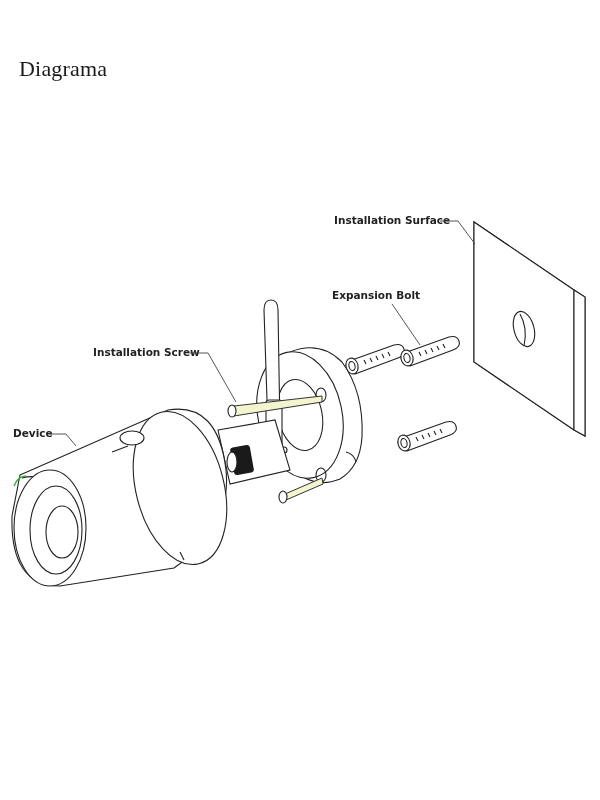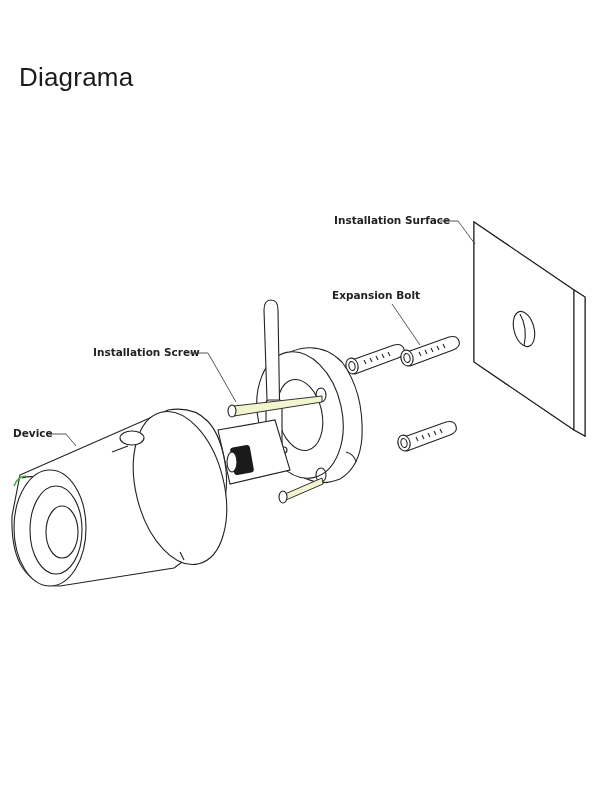--- a/index.html
+++ b/index.html
@@ -1,17 +1,17 @@
 <!DOCTYPE html>
 <html><head>
 <meta charset="utf-8">
 <style>
   html,body{margin:0;padding:0;background:#fff;}
   body{width:600px;height:800px;position:relative;overflow:hidden;font-family:"Liberation Sans",sans-serif;}
-  .title{position:absolute;left:19px;top:56px;font-size:26px;color:#1a1a1a;font-family:Liberation Sans, sans-serif;letter-spacing:0.2px;margin-top:6px;}
+  .title{position:absolute;left:19px;top:56px;font-size:22px;color:#1a1a1a;font-family:Liberation Serif, serif;letter-spacing:0.2px;}
   .diagram{position:absolute;left:0;top:200px;width:600px;height:400px;}
   .lbl{font-family:"DejaVu Sans",sans-serif;font-weight:bold;font-size:10.5px;fill:#222;}
   .ln{stroke:#222;stroke-width:1.1;fill:none;}
   .fill{fill:#fff;stroke:#222;stroke-width:1.1;}
   .leader{stroke:#444;stroke-width:0.9;fill:none;}
   .screw{fill:#f3f5cf;stroke:#333;stroke-width:1;}
 </style>
 </head>
 <body>
 

